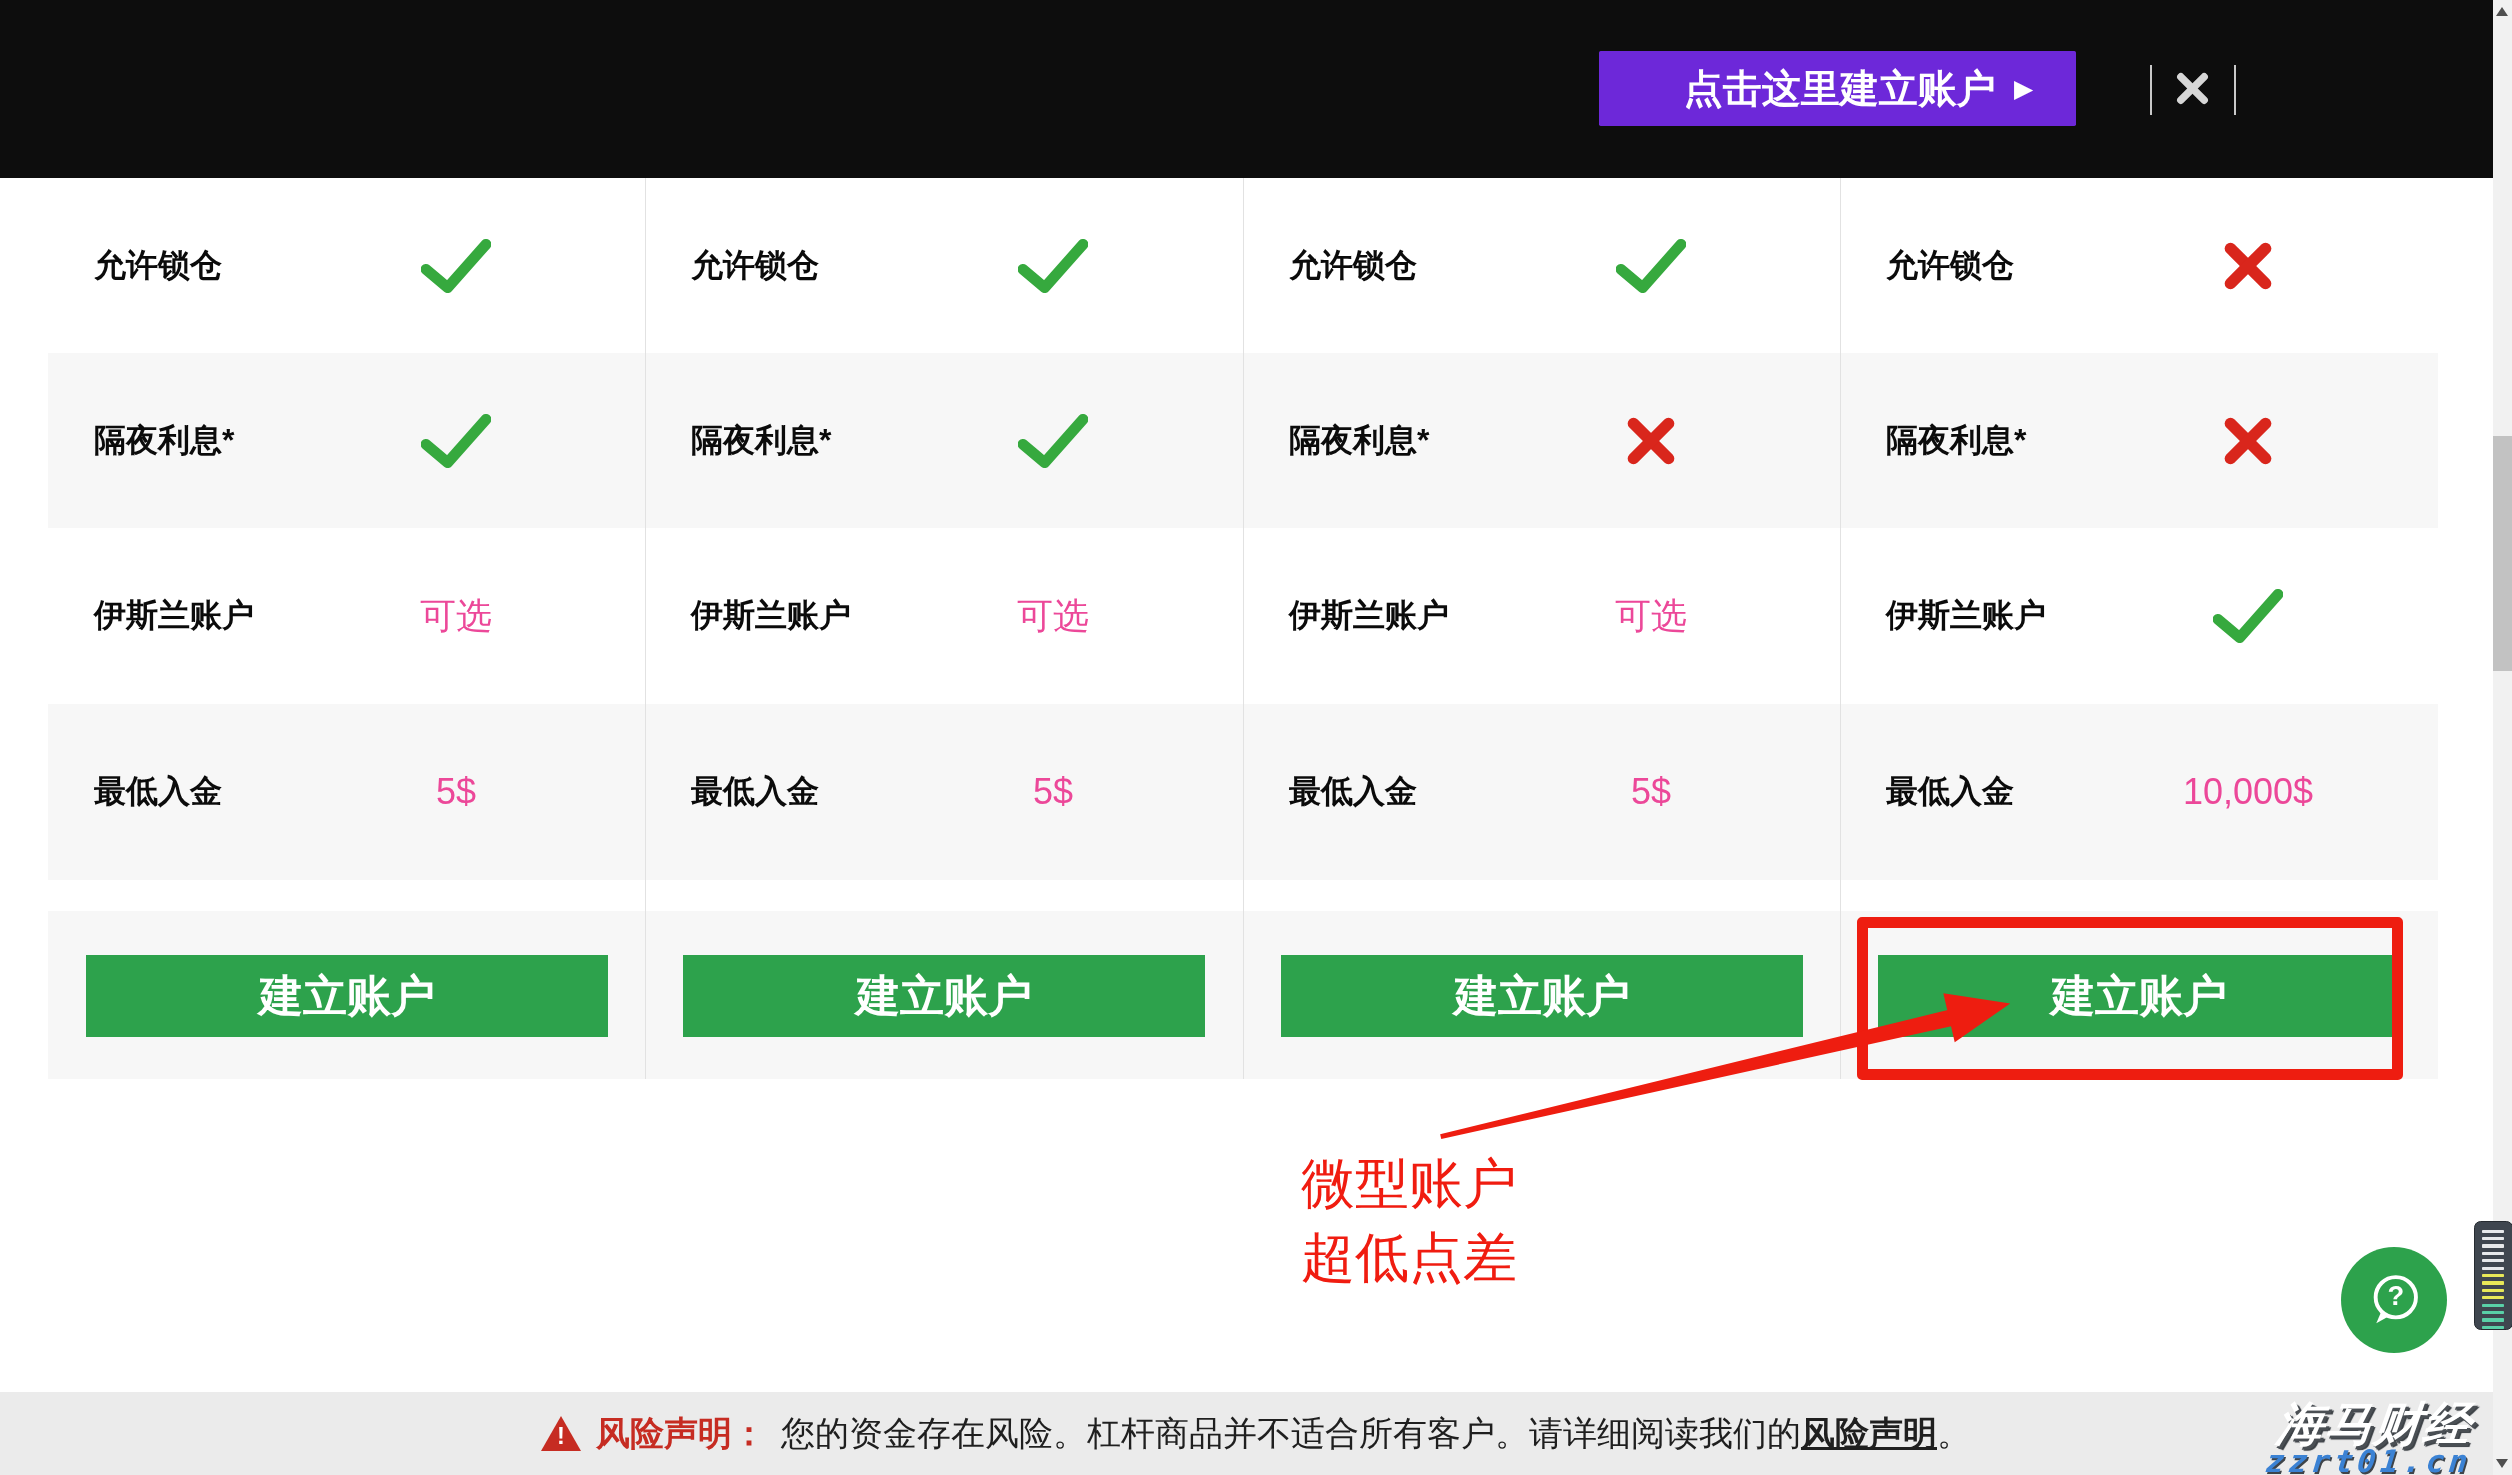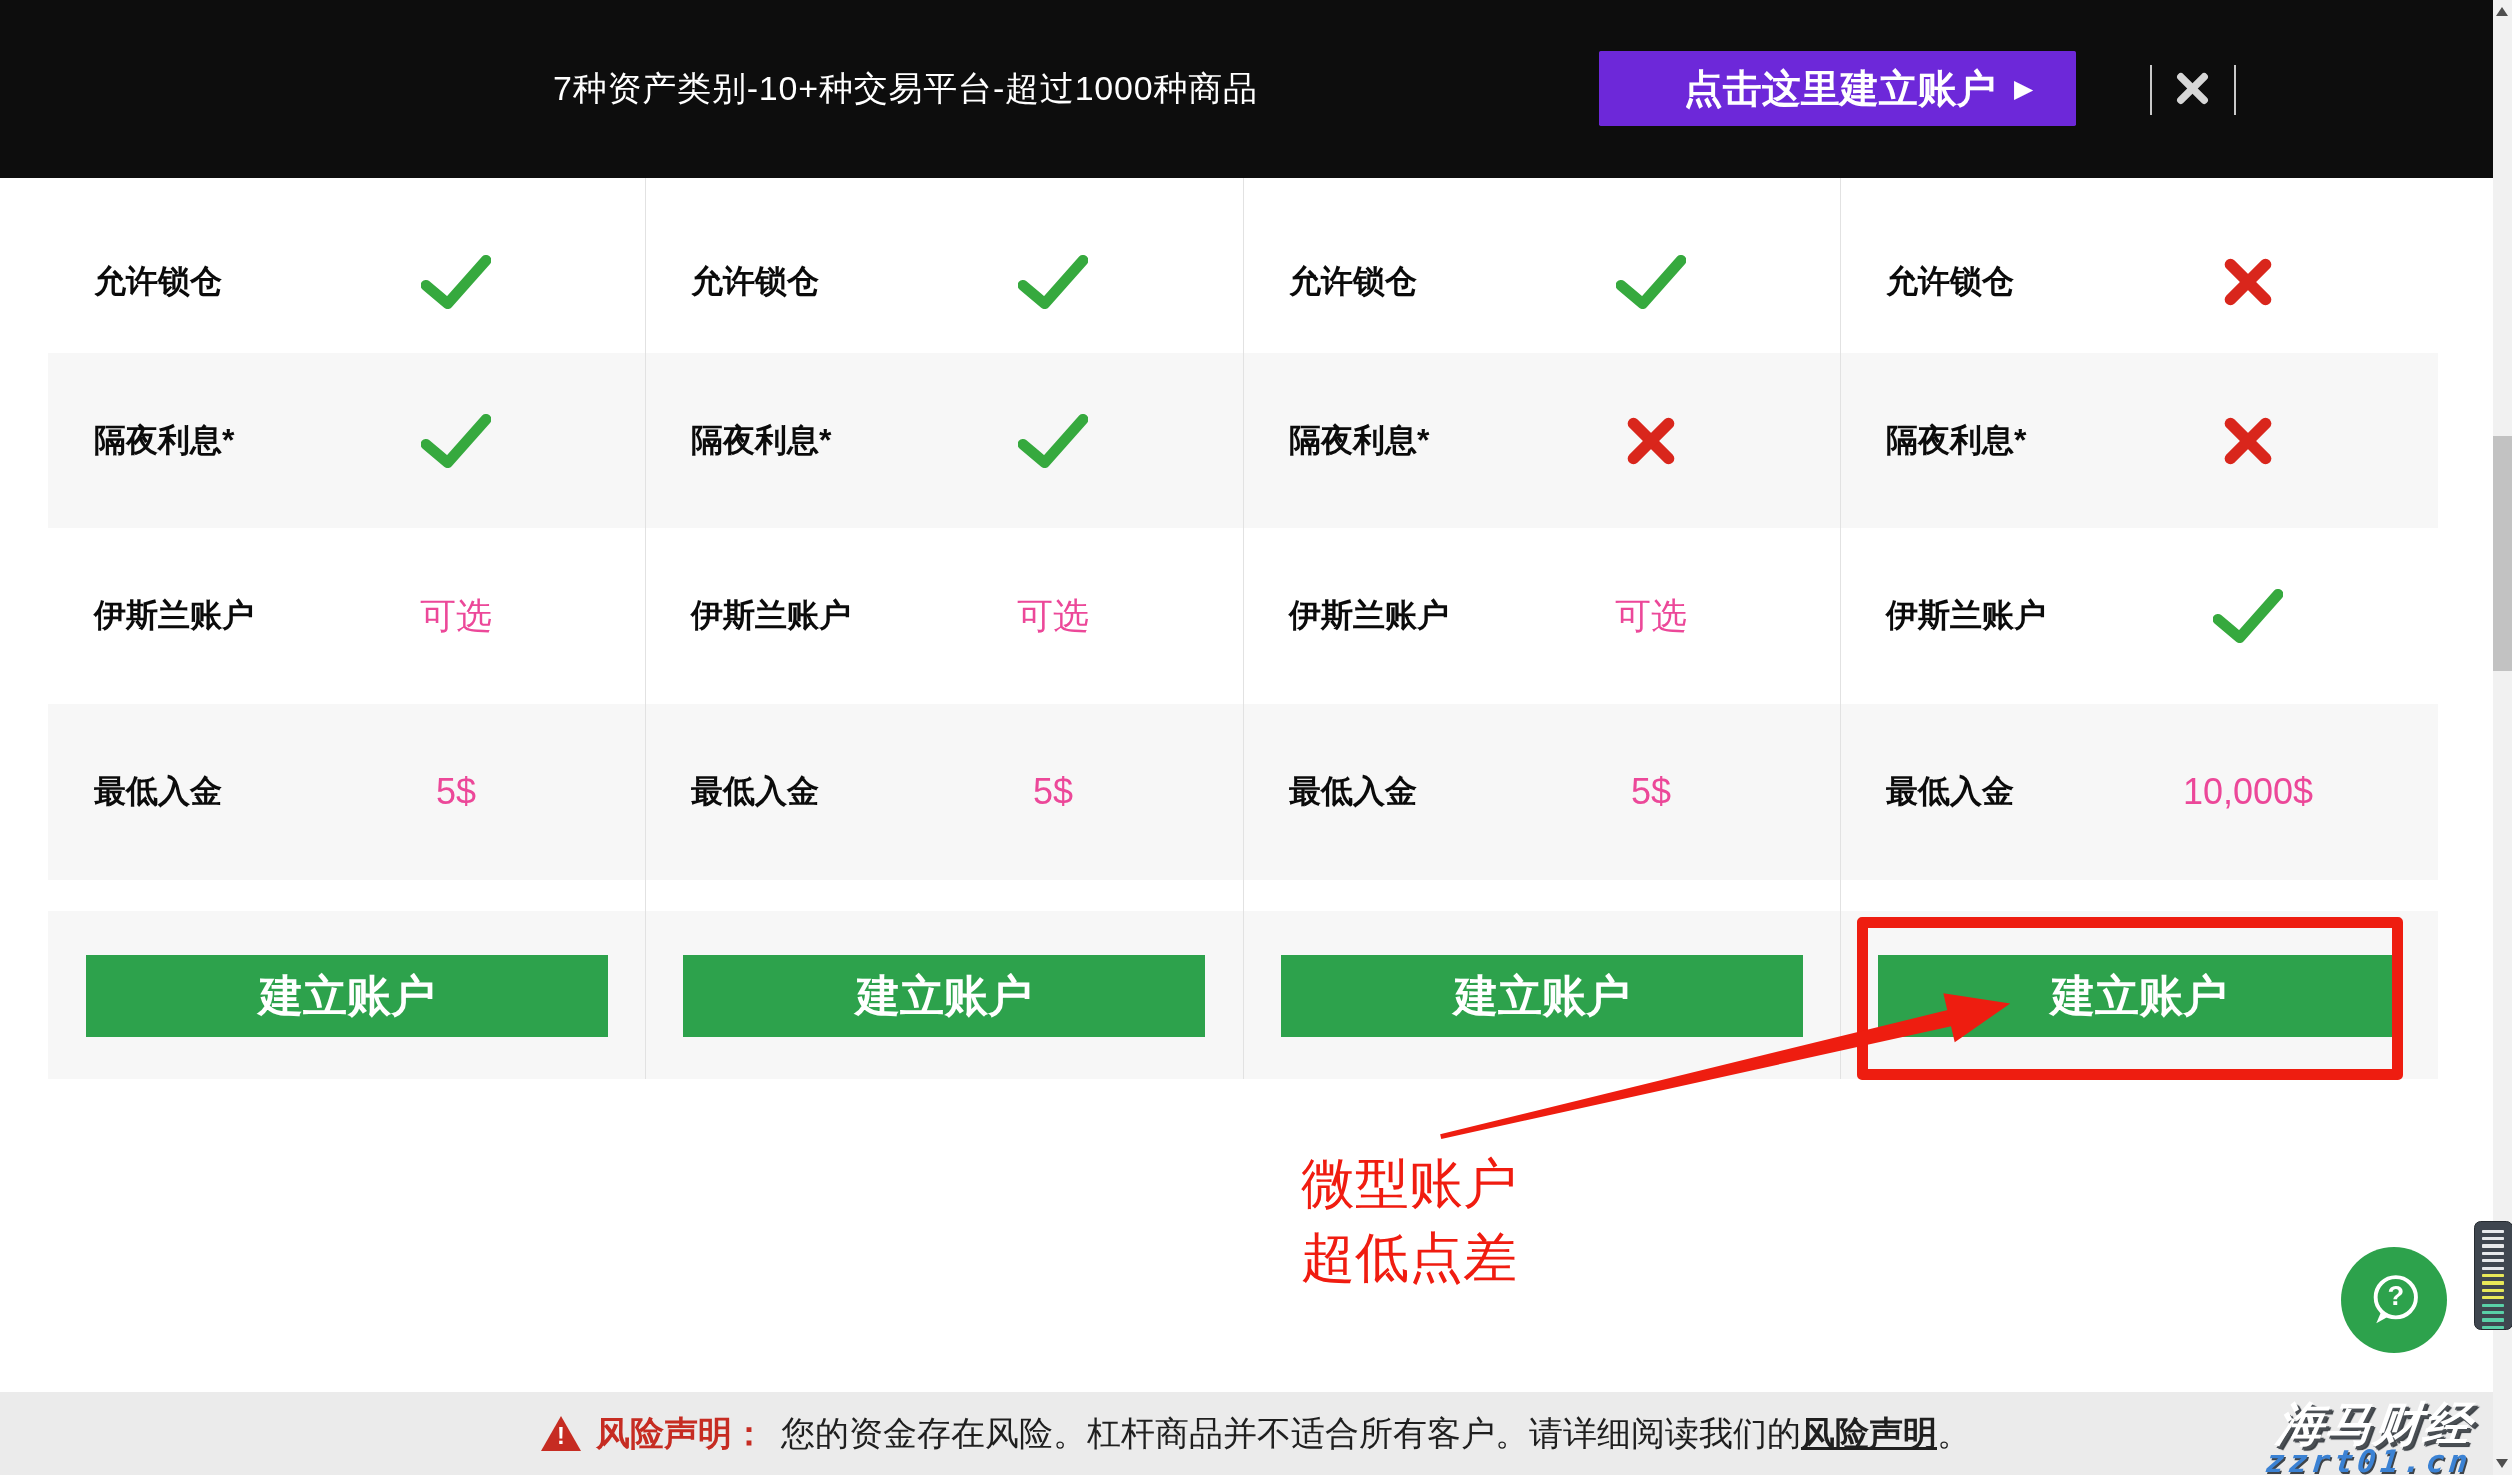--- a/index.html
+++ b/index.html
@@ -25,21 +25,21 @@
   .rb2{top:175px;height:175px;background:#f7f7f7;}
   .rb3{top:350px;height:176px;background:#ffffff;}
   .rb4{top:526px;height:176px;background:#f7f7f7;}
   .rb5{top:702px;height:31px;background:#ffffff;}
   .rb6{top:733px;height:168px;background:#f7f7f7;}
   .sep{position:absolute;top:0;width:0.8px;height:901px;background:#e2e2e2;}
   .s1{left:597px}.s2{left:1195px}.s3{left:1792px}
   .col{position:absolute;top:0;width:597px;height:901px;}
   .c0{left:0}.c1{left:597px}.c2{left:1195px}.c3{left:1792px}
   .cell{position:absolute;left:0;width:597px;}
-  .r0{top:16px;height:175px}.r1{top:175px;height:175px}.r2{top:350px;height:176px}.r3{top:526px;height:176px}
+  .r0{top:0;height:175px}.r1{top:175px;height:175px}.r2{top:350px;height:176px}.r3{top:526px;height:176px}
   .cell .lab{position:absolute;left:46px;top:0;height:100%;display:flex;align-items:center;
     font-size:32px;font-weight:700;color:#0b0b0b;}
   .cell .val{position:absolute;left:324px;top:0;width:168px;height:100%;
     display:flex;align-items:center;justify-content:center;font-size:36px;color:#ec4899;}
   .mkbtn{position:absolute;left:38px;top:777px;width:522px;height:82px;background:#2da24c;border:none;
     color:#fff;font-size:44px;font-weight:700;display:flex;align-items:center;justify-content:center;
     cursor:pointer;font-family:inherit;}
   
   .footnote{position:absolute;left:48px;top:1112px;font-size:27px;color:#1c1c1c;}
   
@@ -81,21 +81,20 @@
   .minimap i:nth-child(-n+6){background:#e7e9eb;}
   .minimap i:nth-child(n+7):nth-child(-n+10){background:#e8e858;}
   .minimap i:nth-child(n+11){background:#59d0a7;}
 </style>
 </head>
 <body>
 
 <div id="page">
 
   <div class="topbar">
-    <div class="headline">7种资产类别-10+种交易平台-超过1000种商品</div>
     <button class="cta">
       <span>点击这里建立账户</span>
       <span class="arrow">▶</span>
     </button>
     <div class="vbar b1"></div>
     <button class="closebtn" aria-label="close">
       <svg width="35" height="35" viewBox="0 0 42 42">
         <g stroke="#d6d6d6" stroke-width="9" stroke-linecap="round">
           <line x1="7" y1="7" x2="35" y2="35"></line>
             <line x1="35" y1="7" x2="7" y2="35"></line>

